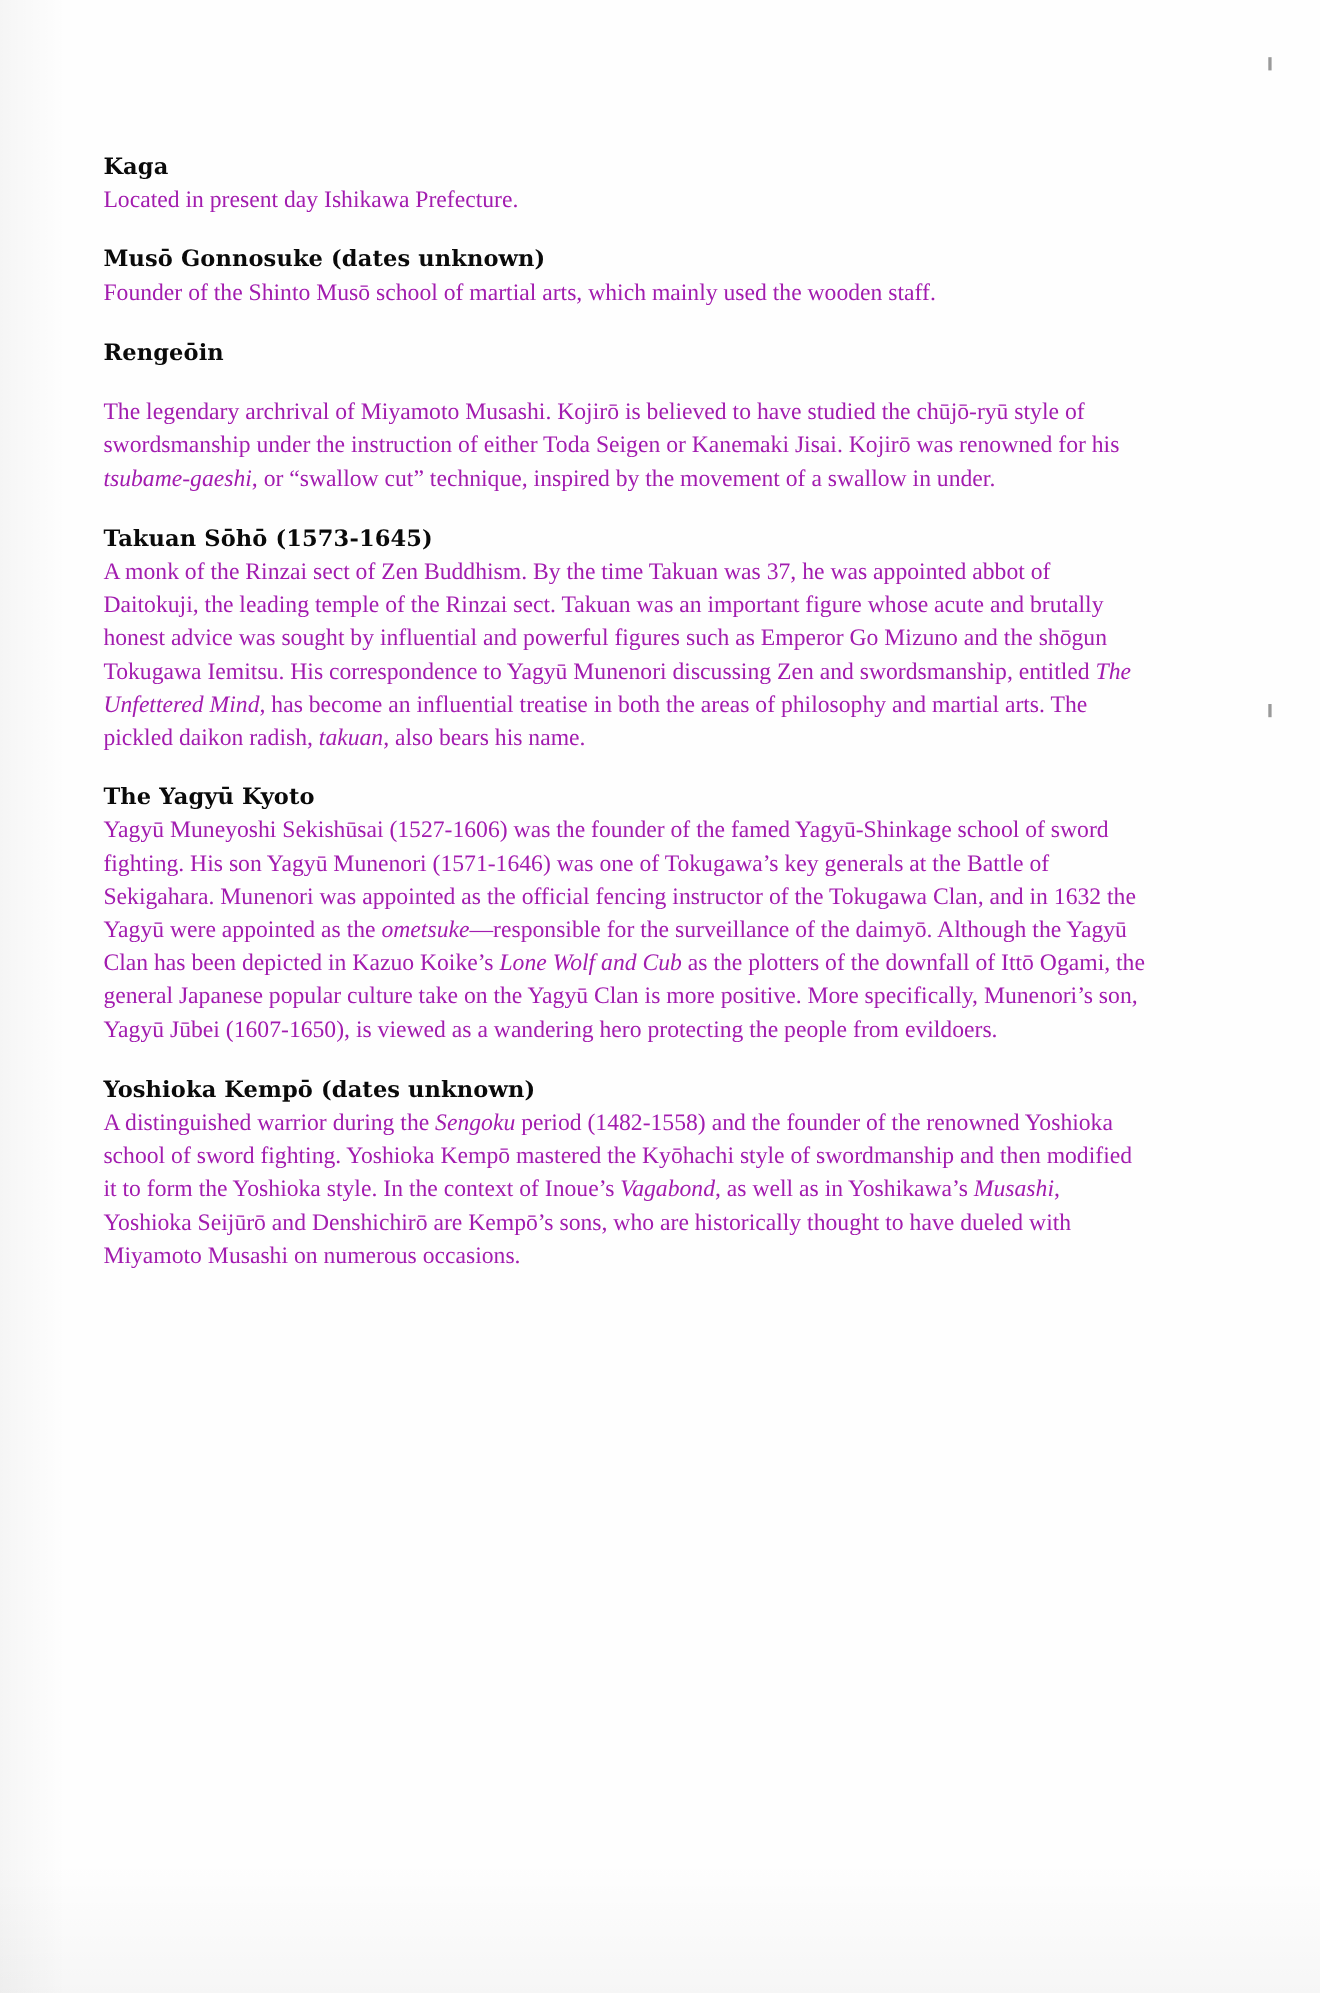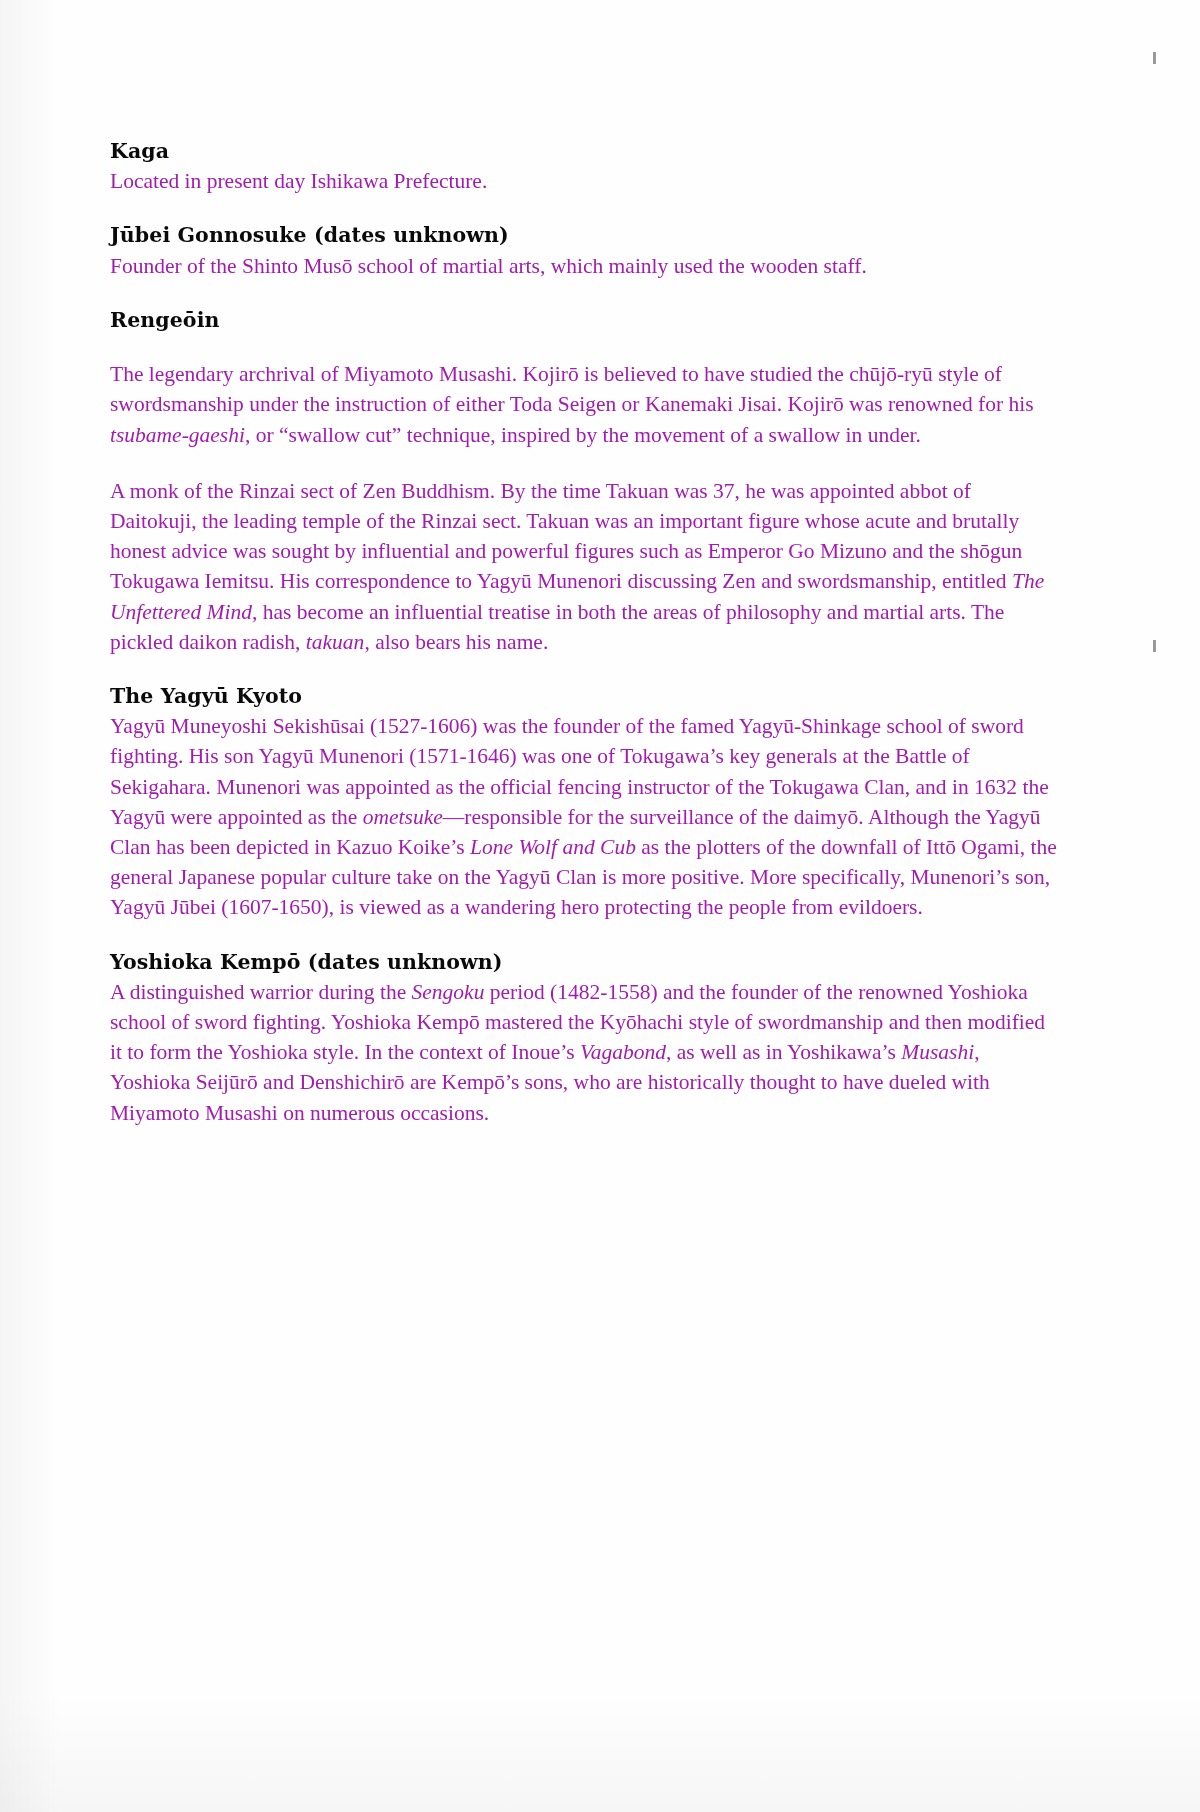--- a/index.html
+++ b/index.html
@@ -42,21 +42,21 @@
     position: absolute;
     background: #9a9a9a;
     width: 3px;
     height: 12px;
   }
   .mark-a { left: 1153px; top: 52px; }
   .mark-b { left: 1153px; top: 640px; }
 
   .content {
     position: absolute;
-    left: 110px;
+    left: 94px;
     top: 138px;
     width: 950px;
   }
   .entry {
     margin-bottom: 26px;
   }
   .entry:last-child { margin-bottom: 12px; }
 
   .entry-title {
     font-family: "DejaVu Serif", "Liberation Serif", serif;
@@ -89,34 +89,35 @@
   <div class="mark mark-b"></div>
 
   <div class="content">
 
     <div class="entry">
       <p class="entry-title">Kaga</p>
       <p class="entry-body">Located in present day Ishikawa Prefecture.</p>
     </div>
 
     <div class="entry">
-      <p class="entry-title">Jūbei Gonnosuke (dates unknown)</p>
+      <p class="entry-title">Musō Gonnosuke (dates unknown)</p>
       <p class="entry-body">Founder of the Shinto Musō school of martial arts, which mainly used the wooden staff.</p>
     </div>
 
     <div class="entry">
       <p class="entry-title">Rengeōin</p>
     </div>
 
     <div class="entry">
       <p class="entry-body"><span>The legendary archrival of Miyamoto Musashi. Kojirō is believed to have studied the chūjō-ryū style of swordsmanship under the instruction of either Toda Seigen or Kanemaki Jisai. Kojirō was renowned for his </span><em>tsubame-gaeshi</em><span>, or “swallow cut” technique, inspired by the movement of a swallow in under.</span></p>
     </div>
 
 
     <div class="entry">
+      <p class="entry-title">Takuan Sōhō (1573-1645)</p>
       <p class="entry-body"><span>A monk of the Rinzai sect of Zen Buddhism. By the time Takuan was 37, he was appointed abbot of Daitokuji, the leading temple of the Rinzai sect. Takuan was an important figure whose acute and brutally honest advice was sought by influential and powerful figures such as Emperor Go Mizuno and the shōgun Tokugawa Iemitsu. His correspondence to Yagyū Munenori discussing Zen and swordsmanship, entitled </span><em>The Unfettered Mind</em><span>, has become an influential treatise in both the areas of philosophy and martial arts. The pickled daikon radish, </span><em>takuan</em><span>, also bears his name.</span></p>
     </div>
 
     <div class="entry">
       <p class="entry-title">The Yagyū Kyoto</p>
       <p class="entry-body"><span>Yagyū Muneyoshi Sekishūsai (1527-1606) was the founder of the famed Yagyū-Shinkage school of sword fighting. His son Yagyū Munenori (1571-1646) was one of Tokugawa’s key generals at the Battle of Sekigahara. Munenori was appointed as the official fencing instructor of the Tokugawa Clan, and in 1632 the Yagyū were appointed as the </span><em>ometsuke</em><span>—responsible for the surveillance of the daimyō. Although the Yagyū Clan has been depicted in Kazuo Koike’s </span><em>Lone Wolf and Cub</em><span> as the plotters of the downfall of Ittō Ogami, the general Japanese popular culture take on the Yagyū Clan is more positive. More specifically, Munenori’s son, Yagyū Jūbei (1607-1650), is viewed as a wandering hero protecting the people from evildoers.</span></p>
     </div>
 
     <div class="entry">
       <p class="entry-title">Yoshioka Kempō (dates unknown)</p>

